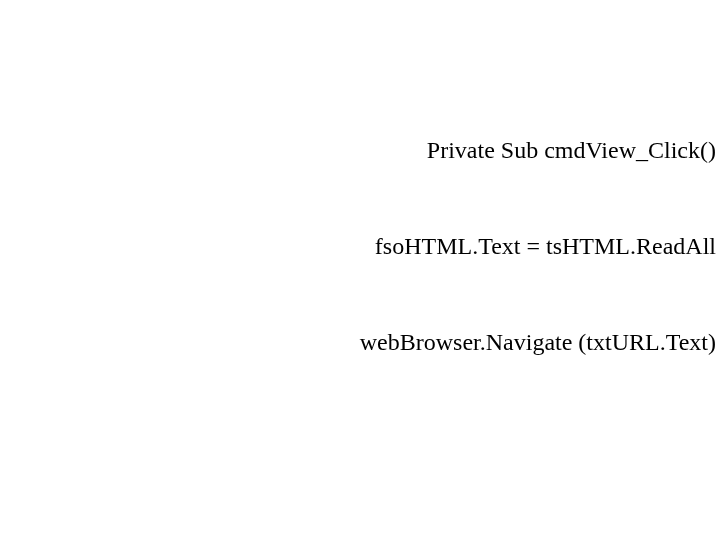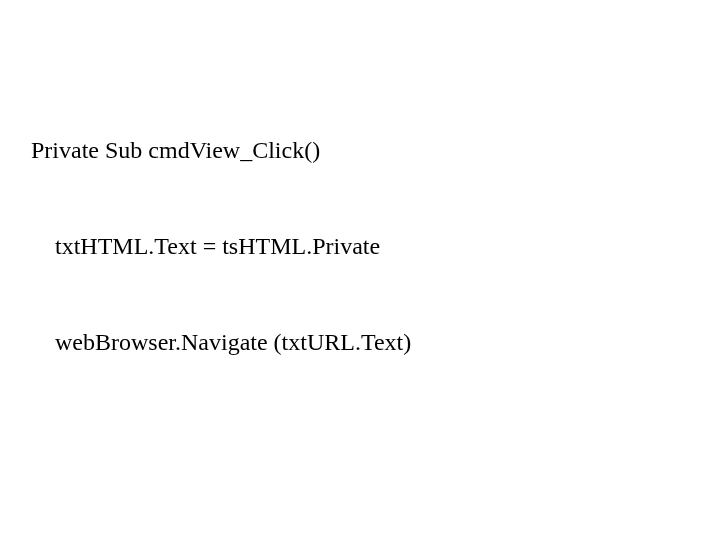--- a/index.html
+++ b/index.html
@@ -21,29 +21,30 @@
     right: 4px;
     font-family: "Liberation Serif", "DejaVu Serif", serif;
     font-size: 24px;
     line-height: 32px;
     color: #000000;
     white-space: pre;
   }
   .code-line {
     min-height: 32px;
     white-space: pre;
+    text-align: right;
   }
 </style>
 </head>
 <body>
 
 <div class="slide">
   <div class="code-listing">
     <div class="code-line">Private Sub cmdView_Click()</div>
-    <div class="code-line">    txtHTML.Text = tsHTML.Private</div>
+    <div class="code-line">    fsoHTML.Text = tsHTML.ReadAll</div>
     <div class="code-line">    webBrowser.Navigate (txtURL.Text)</div>
     
     
     
     
     
     
     
     
   </div>

